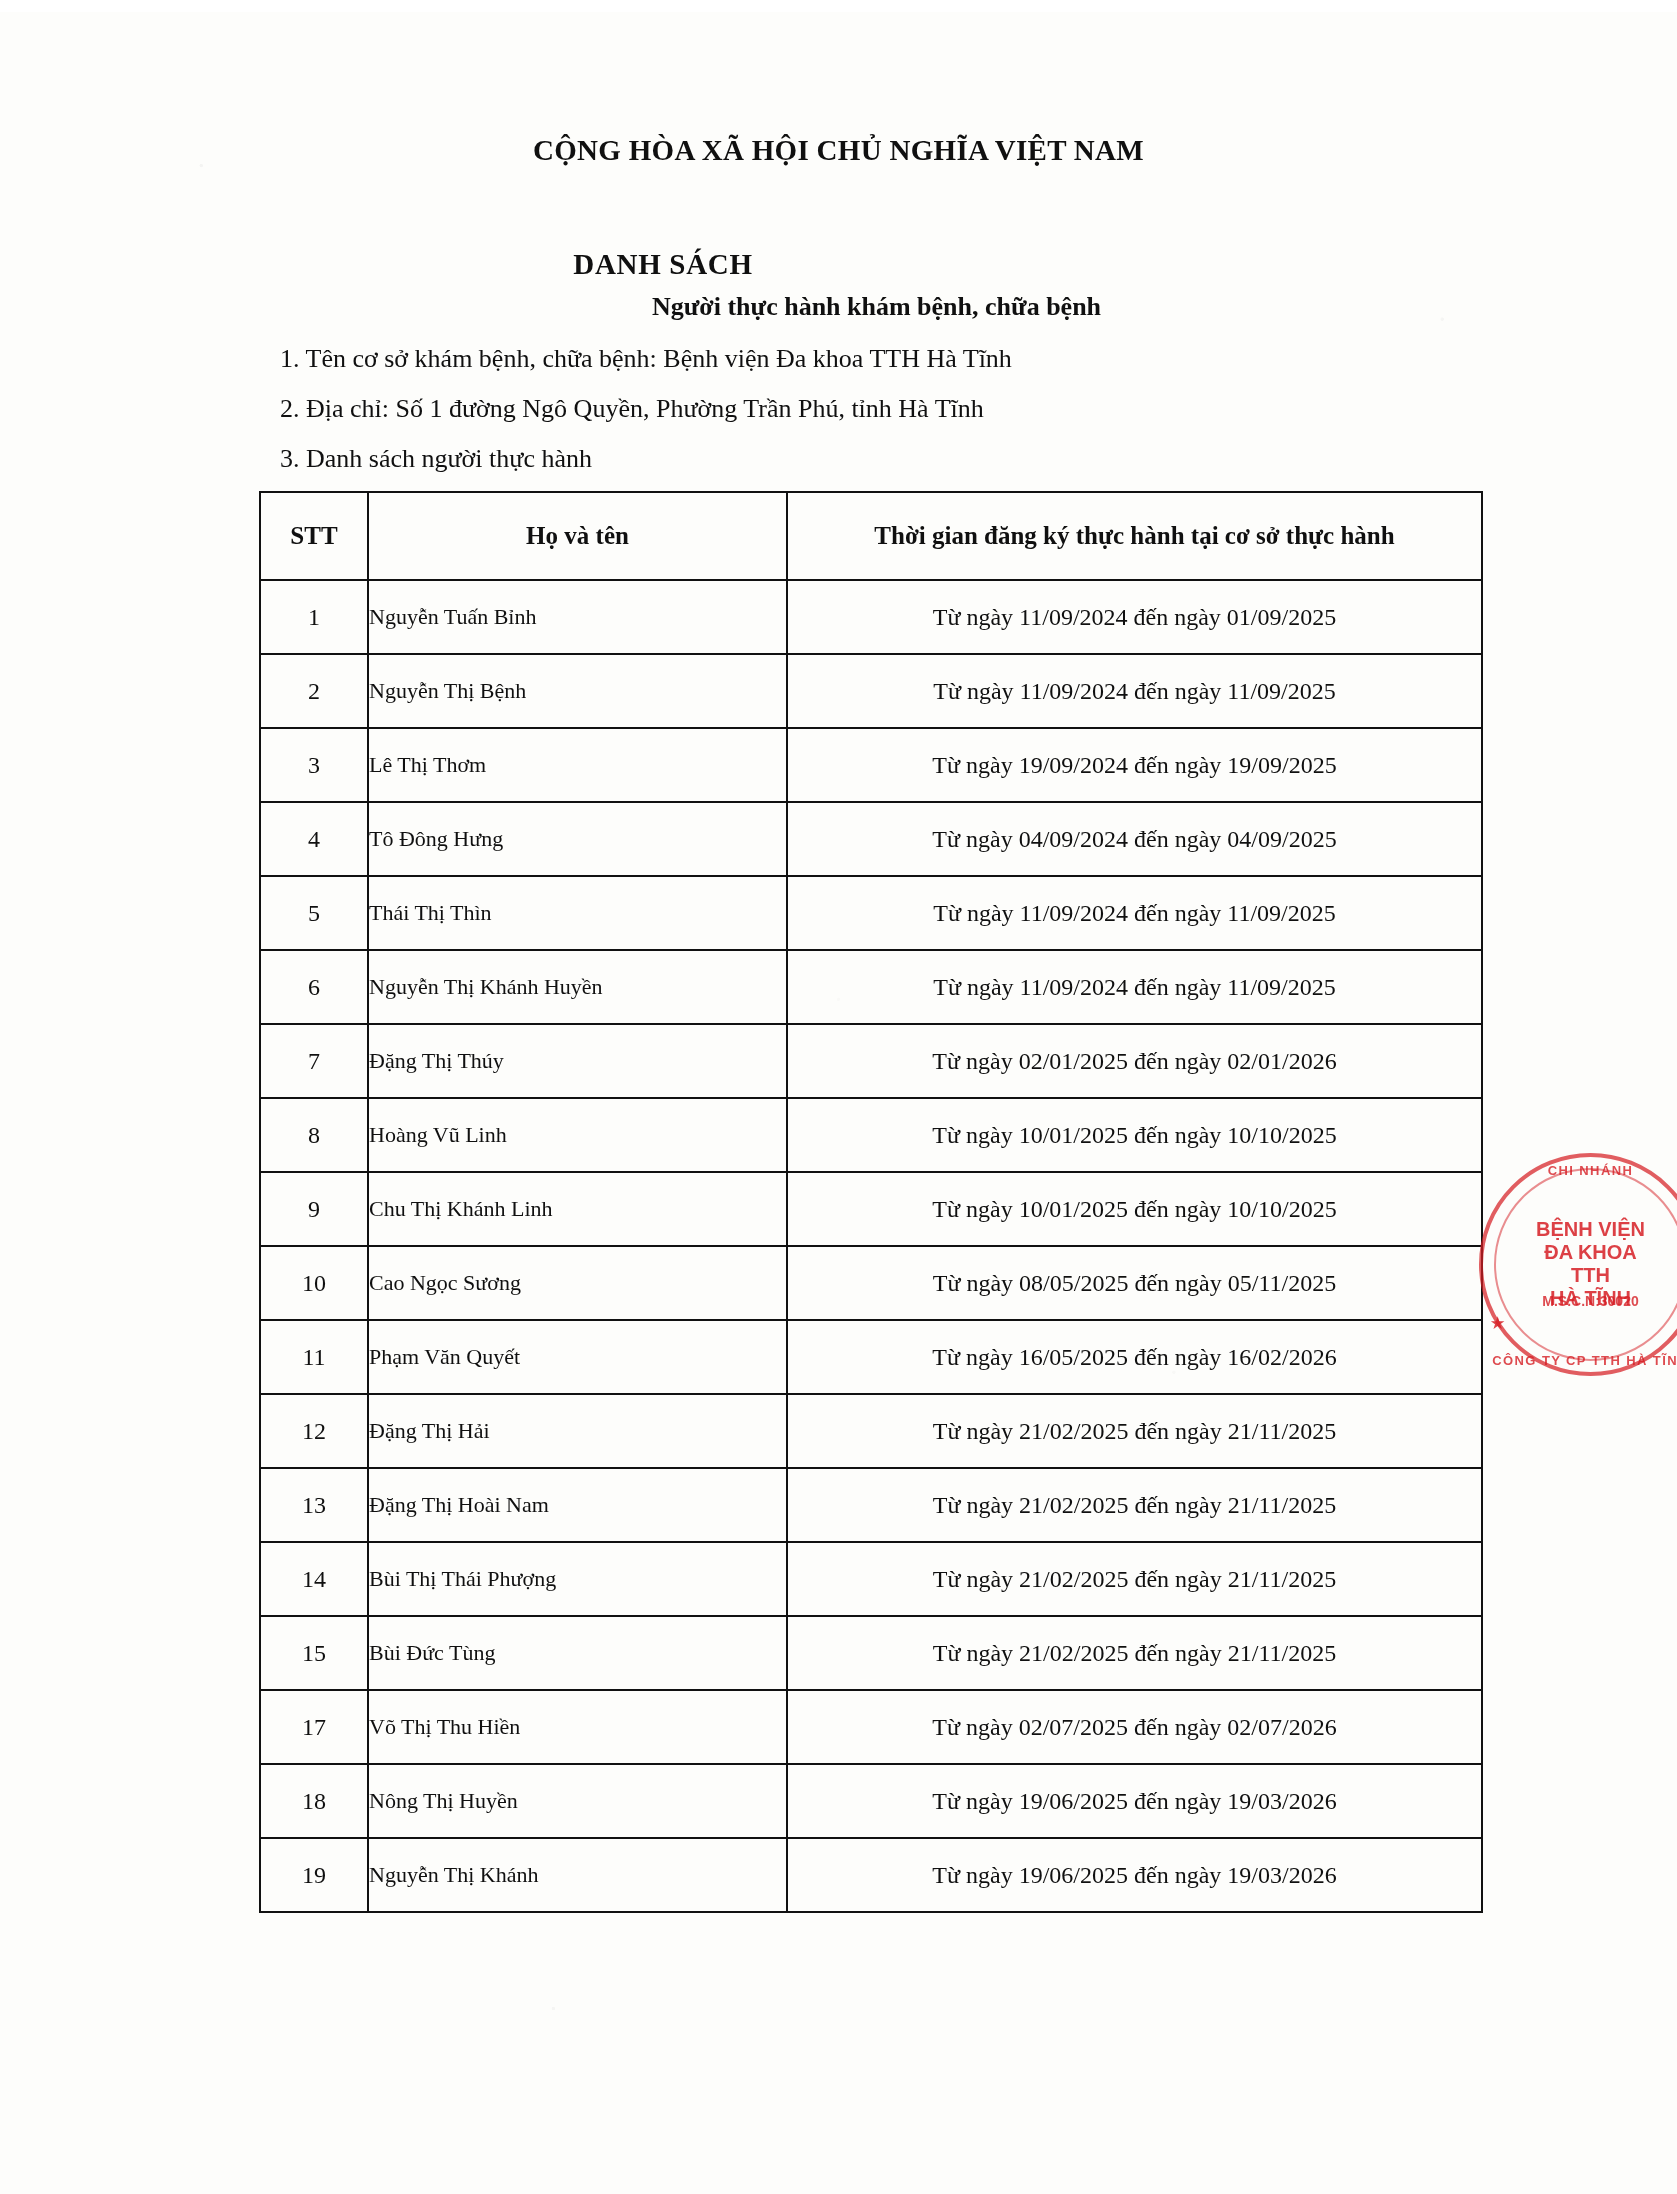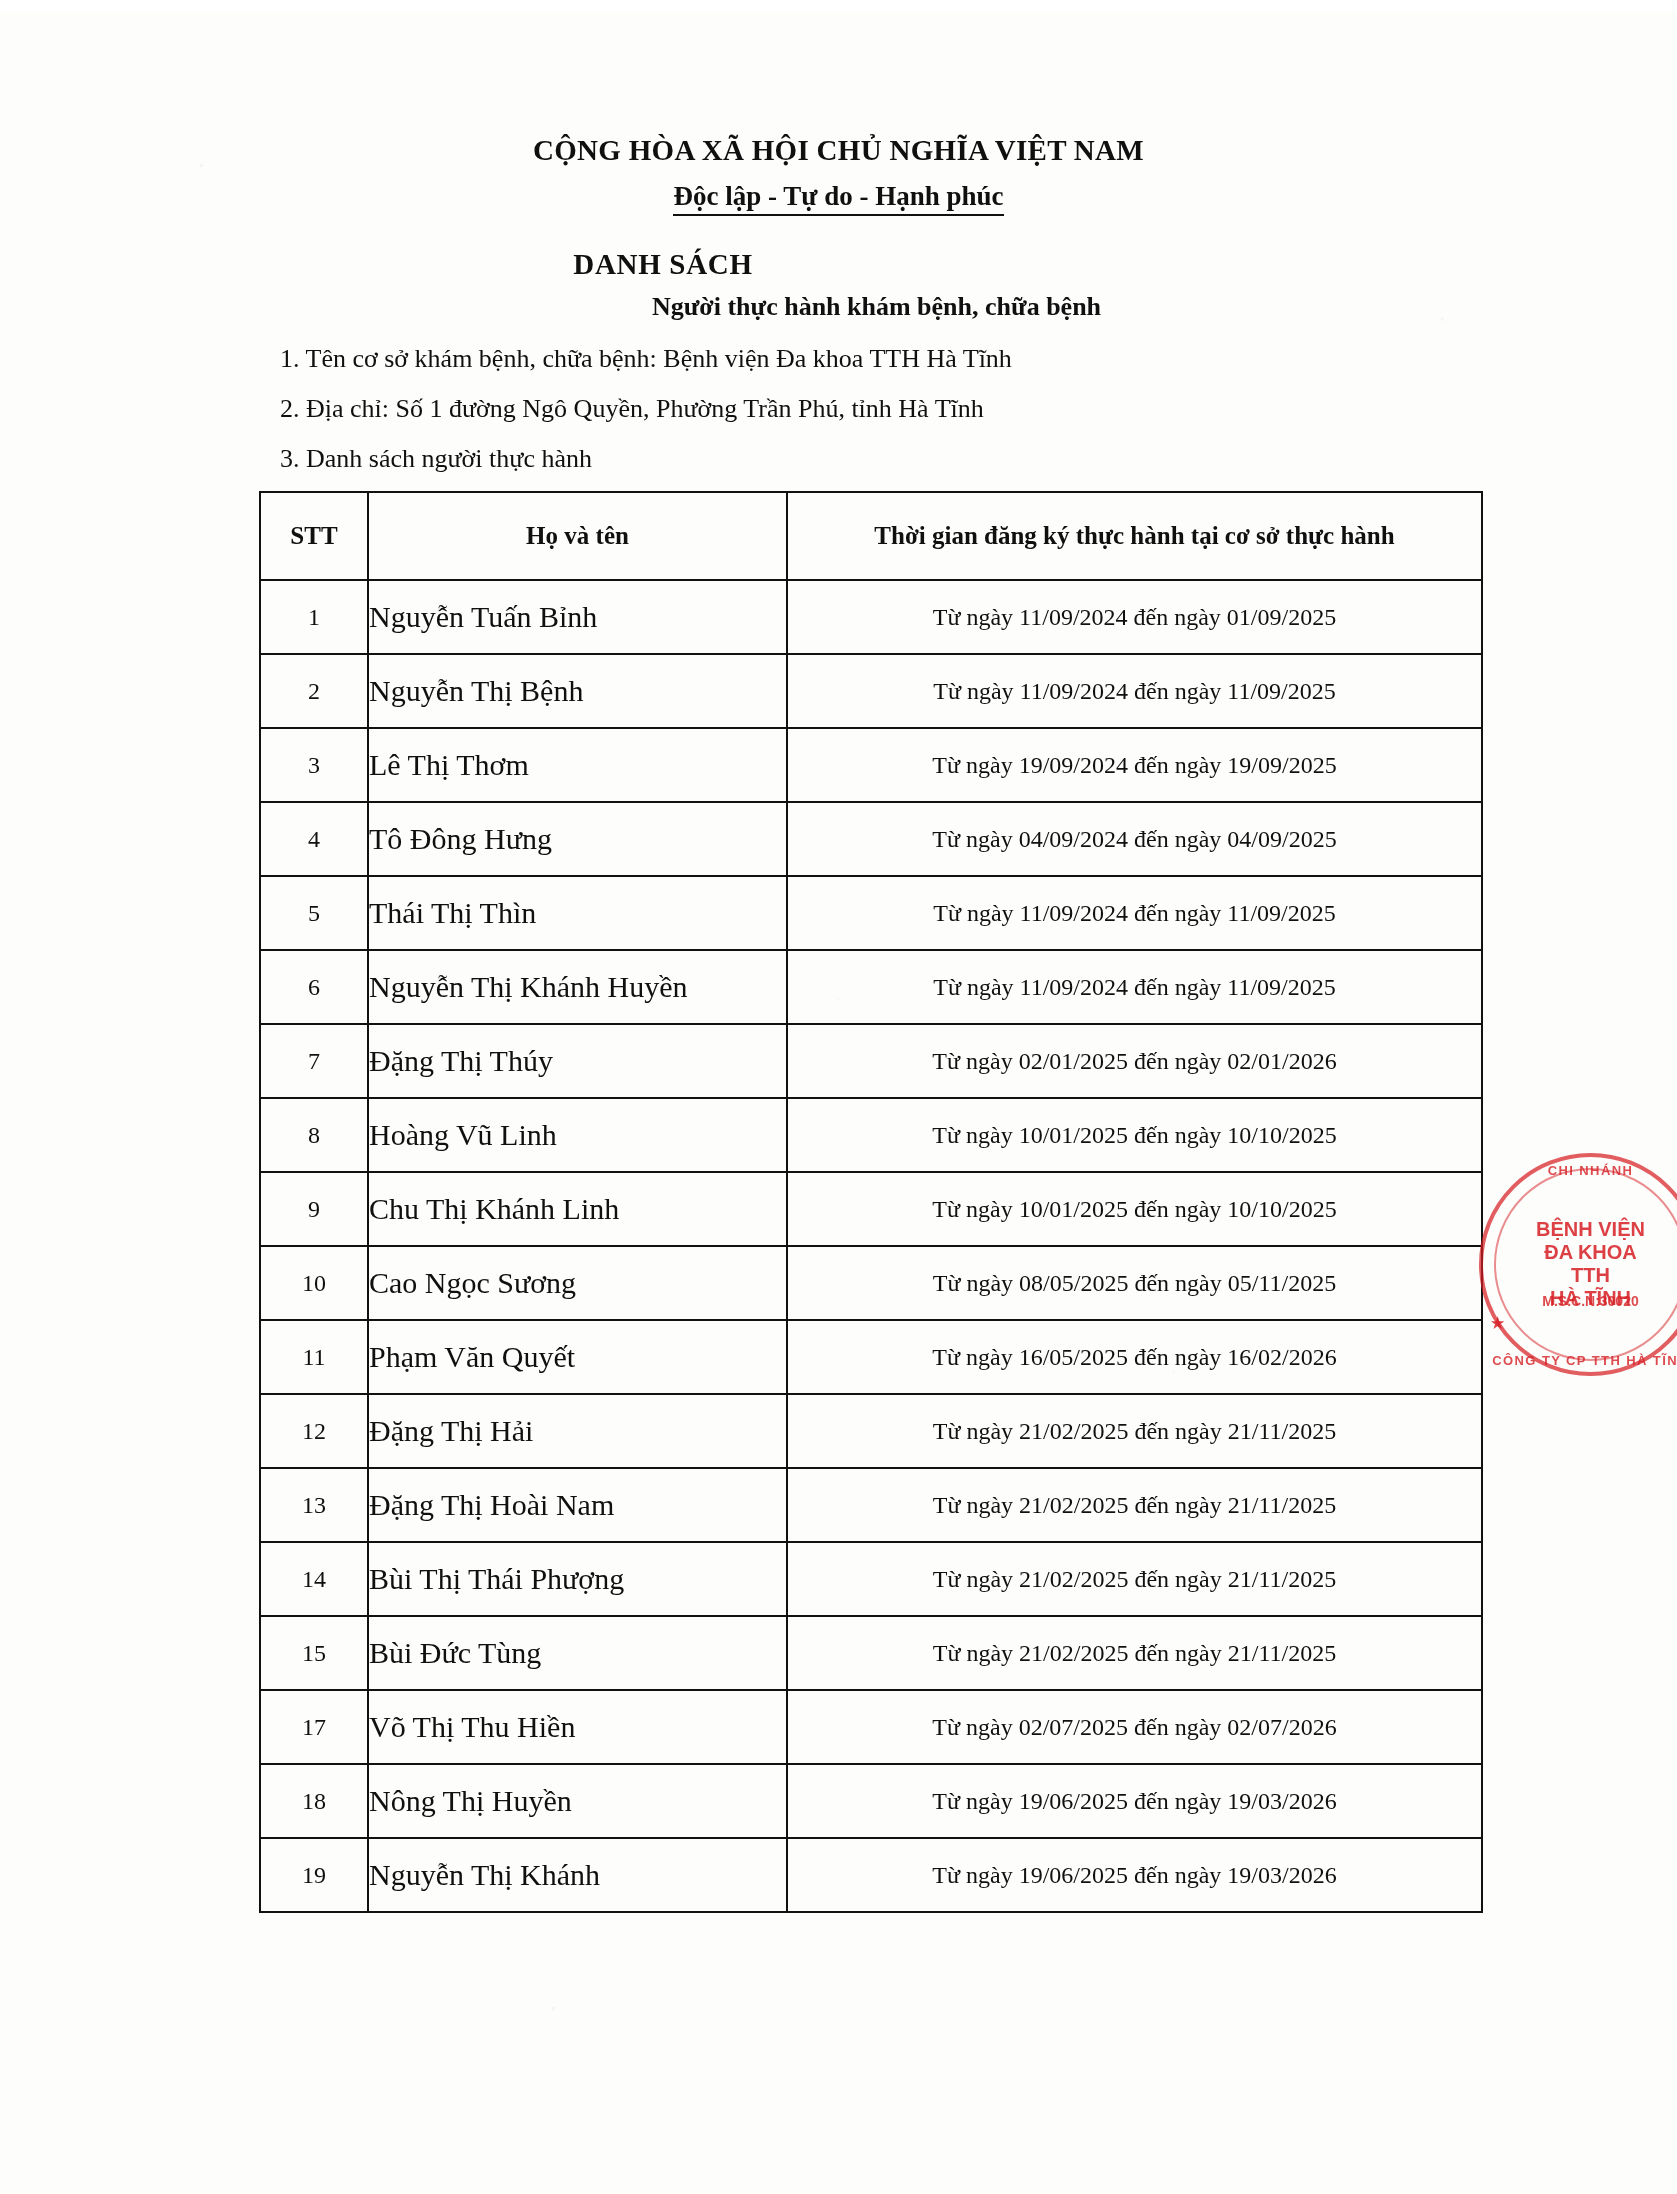--- a/index.html
+++ b/index.html
@@ -121,21 +121,21 @@
   col.c-stt { width: 108px; }
   col.c-name { width: 419px; }
   col.c-time { width: 695px; }
 
   td.stt {
     text-align: center;
     font-size: 24px;
     height: 72px;
   }
   td.name {
-    font-size: 30px;
+    font-size: 22px;
     padding-left: 19px;
     height: 72px;
     margin-left: 36px;
   }
   td.time {
     font-size: 24px;
     text-align: center;
     height: 72px;
   }
 
@@ -213,21 +213,20 @@
 </style>
 </head>
 <body>
 
 <div class="page">
   <div class="scan-noise"></div>
 
   <div class="content">
 
     <div class="nation-title">CỘNG HÒA XÃ HỘI CHỦ NGHĨA VIỆT NAM</div>
-    <div class="nation-motto"><span>Độc lập - Tự do - Hạnh phúc</span></div>
 
     <div class="doc-title">DANH SÁCH</div>
     <div class="doc-subtitle">Người thực hành khám bệnh, chữa bệnh</div>
 
     <div class="info-line info-1">1. Tên cơ sở khám bệnh, chữa bệnh: Bệnh viện Đa khoa TTH Hà Tĩnh</div>
     <div class="info-line info-2">2. Địa chỉ: Số 1 đường Ngô Quyền, Phường Trần Phú, tỉnh Hà Tĩnh</div>
     <div class="info-line info-3">3. Danh sách người thực hành</div>
 
     <table class="list">
       <colgroup>

